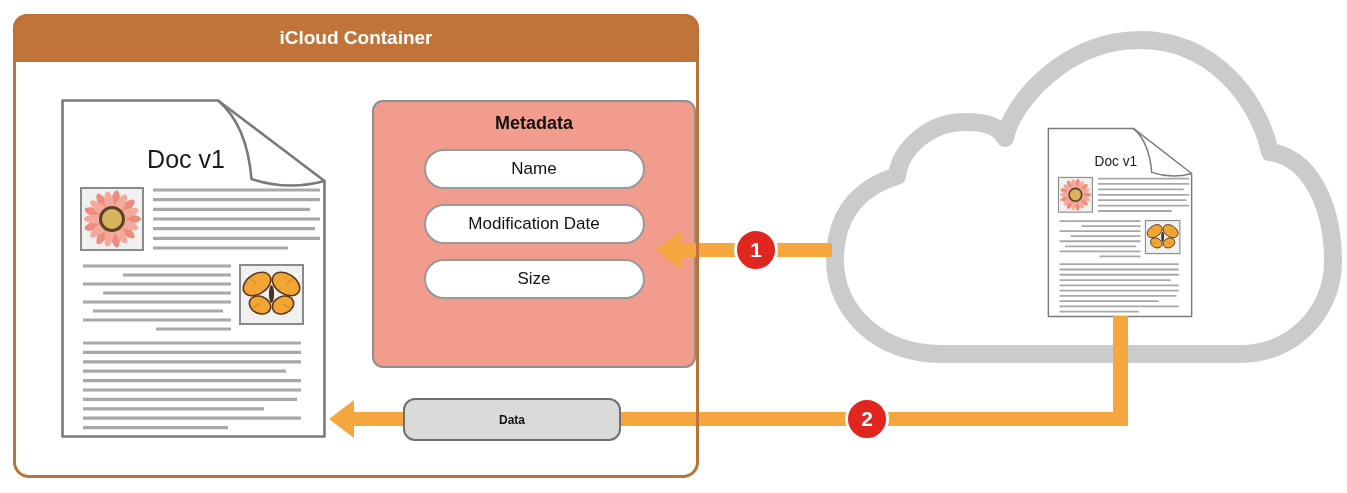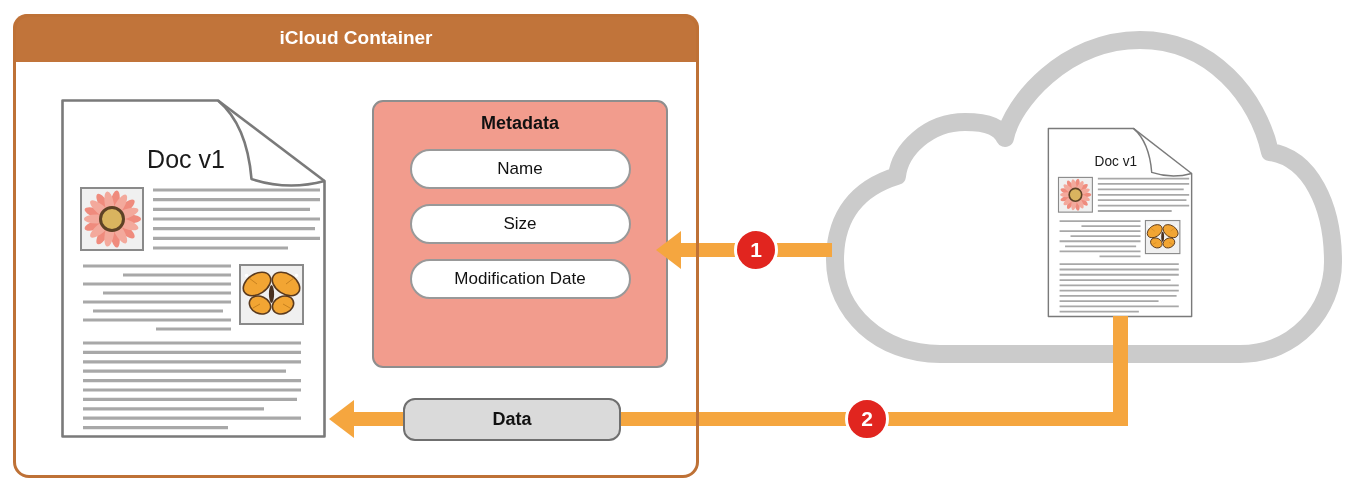--- a/index.html
+++ b/index.html
@@ -5,37 +5,37 @@
   html,body{margin:0;padding:0;background:#ffffff;}
   .canvas{position:relative;width:1347px;height:493px;font-family:"Liberation Sans",sans-serif;overflow:hidden;background:#fff;}
   .abs{position:absolute;box-sizing:border-box;}
 
   
   .container-bg{left:13px;top:14px;width:686px;height:464px;background:#fff;border-radius:16px;z-index:1;}
   .container-header{left:13px;top:14px;width:686px;height:48px;background:#C1743A;border-radius:14px 14px 0 0;display:flex;align-items:center;justify-content:center;color:#fff;font-weight:bold;font-size:19px;z-index:2;}
   .container-border{left:13px;top:14px;width:686px;height:464px;border:3px solid #BE7136;border-radius:16px;z-index:6;pointer-events:none;background:transparent;}
 
   
-  .metadata-box{left:372px;top:100px;width:296px;height:268px;background:#F29C8D;border:2px solid #8E8E8E;border-radius:11px;z-index:3;padding-top:9px;}
+  .metadata-box{left:372px;top:100px;width:324px;height:268px;background:#F29C8D;border:2px solid #8E8E8E;border-radius:11px;z-index:3;padding-top:9px;}
   .metadata-title{text-align:center;font-weight:bold;font-size:18px;color:#111;height:24px;line-height:24px;margin-bottom:14px;}
   .pill{width:221px;height:40px;margin:0 auto 15px auto;background:#fff;border:2px solid #999;border-radius:20px;display:flex;align-items:center;justify-content:center;font-size:17px;color:#111;box-sizing:border-box;}
 
   
   .art{left:0;top:0;width:1347px;height:493px;z-index:2;}
 
   
   .arrow-shaft{background:#F5A63F;z-index:4;}
   .shaft-1{left:681px;top:243px;width:151px;height:14px;}
   .head-1{left:656px;top:231px;width:0;height:0;border-top:19px solid transparent;border-bottom:19px solid transparent;border-right:25px solid #F5A63F;background:transparent;z-index:4;}
   .shaft-2{left:354px;top:412px;width:774px;height:14px;}
   .head-2{left:329px;top:400px;width:0;height:0;border-top:19px solid transparent;border-bottom:19px solid transparent;border-right:25px solid #F5A63F;background:transparent;z-index:4;}
   .shaft-2v{left:1113px;top:316px;width:15px;height:110px;z-index:4;}
 
   
-  .data-pill{left:403px;top:398px;width:218px;height:43px;background:#DADADA;border:2px solid #6F6F6F;border-radius:12px;display:flex;align-items:center;justify-content:center;font-weight:bold;font-size:18px;color:#111;z-index:7;}
+  .data-pill{left:403px;top:398px;width:218px;height:43px;background:#DADADA;border:2px solid #6F6F6F;border-radius:12px;display:flex;align-items:center;justify-content:center;font-weight:bold;font-size:12px;color:#111;z-index:7;}
 
   
   .badge{width:44px;height:44px;border-radius:50%;background:#E1251F;border:3px solid #fff;color:#fff;font-weight:bold;font-size:21px;display:flex;align-items:center;justify-content:center;z-index:8;}
   .badge-1{left:734px;top:228px;}
   .badge-2{left:845px;top:397px;}
 </style>
 </head>
 <body>
 
 <div class="canvas">
@@ -144,22 +144,22 @@
              Z" fill="#ffffff" stroke="#CBCBCB" stroke-width="18" stroke-linejoin="round" stroke-linecap="round"></path>
 
     <use href="#docsym" x="1047" y="127" width="146" height="191"></use>
 
     <use href="#docsym" x="60" y="98" width="267" height="341"></use>
   </svg>
 
   <div class="abs metadata-box">
     <div class="metadata-title">Metadata</div>
     <div class="pill">Name</div>
+    <div class="pill">Modification Date</div>
     <div class="pill">Size</div>
-    <div class="pill">Modification Date</div>
   </div>
 
   <div class="abs arrow-shaft shaft-1"></div>
   <div class="abs head-1"></div>
 
   <div class="abs arrow-shaft shaft-2v"></div>
   <div class="abs arrow-shaft shaft-2"></div>
   <div class="abs head-2"></div>
 
   <div class="abs container-border"></div>

